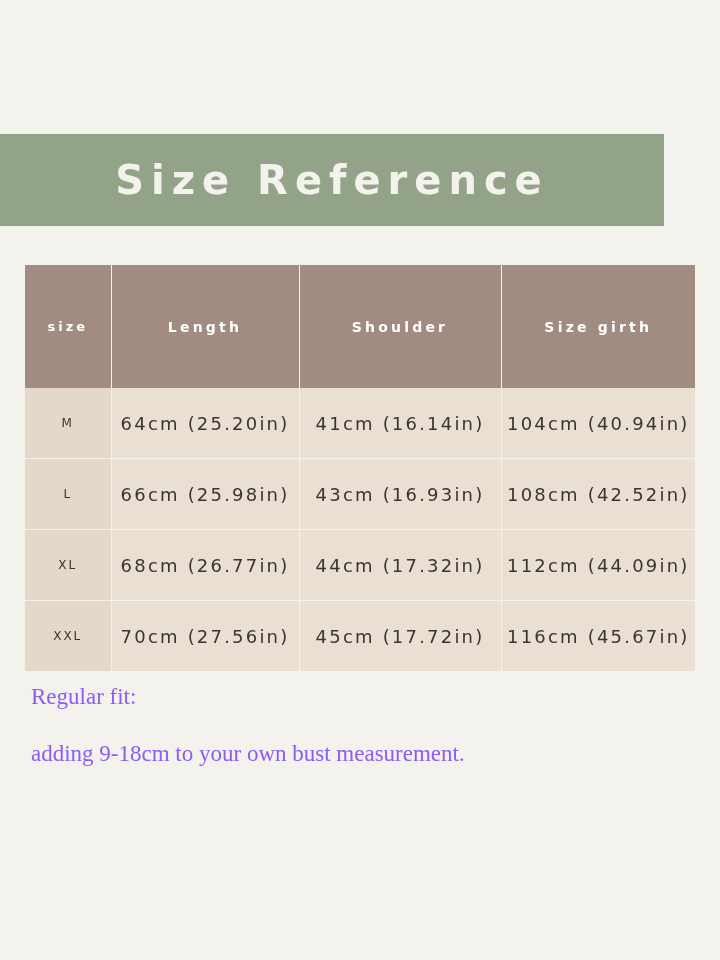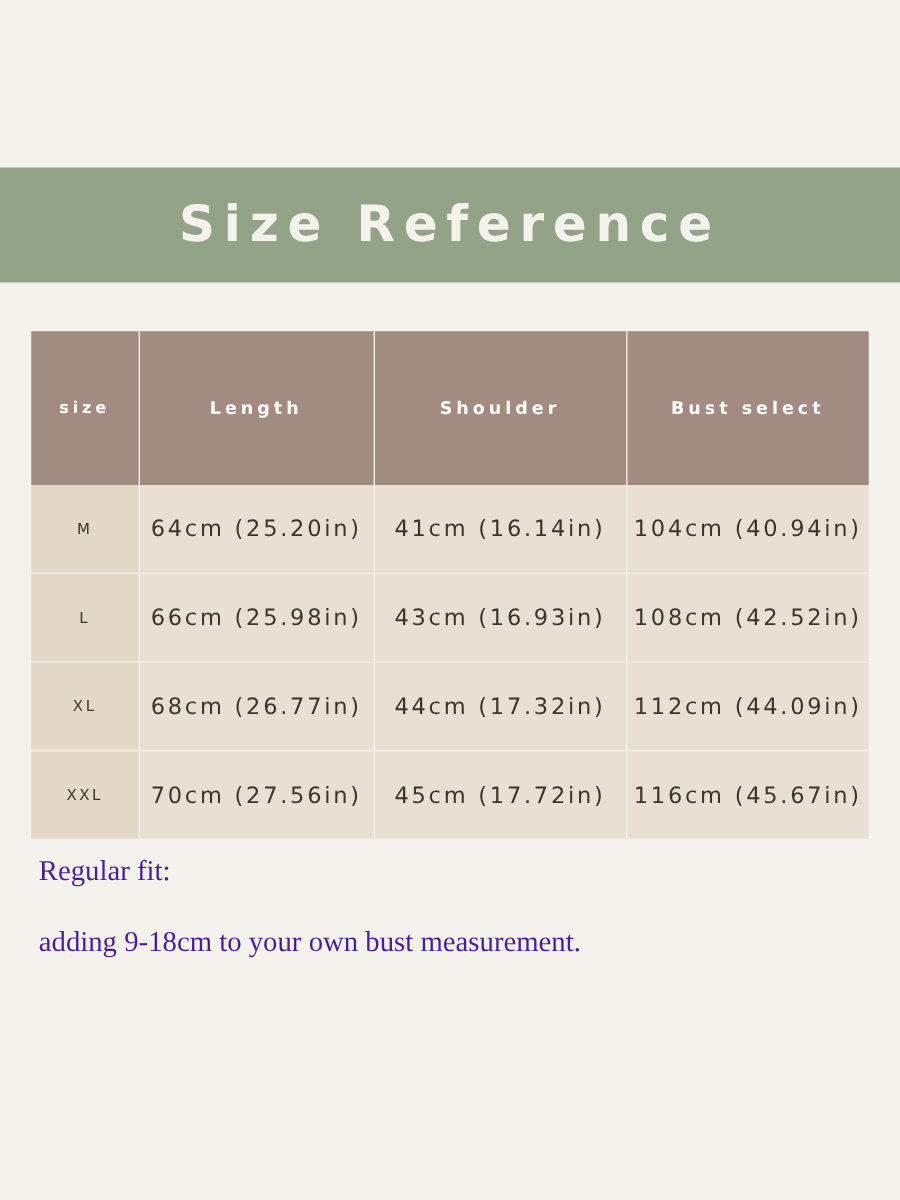--- a/index.html
+++ b/index.html
@@ -18,21 +18,21 @@
     width: 720px;
     height: 960px;
     background: #f4f2ec;
   }
 
   
   .banner {
     position: absolute;
     top: 134px;
     left: 0;
-    width: 720px;
+    width: 664px;
     height: 92px;
     background: #93a388;
     display: flex;
     align-items: center;
     justify-content: center;
   }
   .banner-title {
     color: #f4f2ec;
     font-family: "DejaVu Sans", sans-serif;
     font-size: 40px;
@@ -98,21 +98,21 @@
     letter-spacing: 2px;
   }
 
   
   .notes {
     position: absolute;
     top: 668px;
     left: 31px;
     width: 660px;
     font-family: "Liberation Serif", serif;
-    color: #4c1d95;
+    color: #8b5cf6;
   }
   .note-line {
     font-size: 23px;
     line-height: 57px;
     white-space: nowrap;
   }
 </style>
 </head>
 <body>
 
@@ -128,21 +128,21 @@
         <col class="c0">
           <col class="c1">
           <col class="c2">
           <col class="c3">
       </colgroup>
       <thead>
         <tr>
           <th class="size-col">size</th>
           <th>Length</th>
           <th>Shoulder</th>
-          <th>Bust select</th>
+          <th>Size girth</th>
         </tr>
       </thead>
       <tbody>
         <tr>
           <td class="size-cell">M</td>
           <td>64cm (25.20in)</td>
           <td>41cm (16.14in)</td>
           <td>104cm (40.94in)</td>
         </tr>
         <tr>

